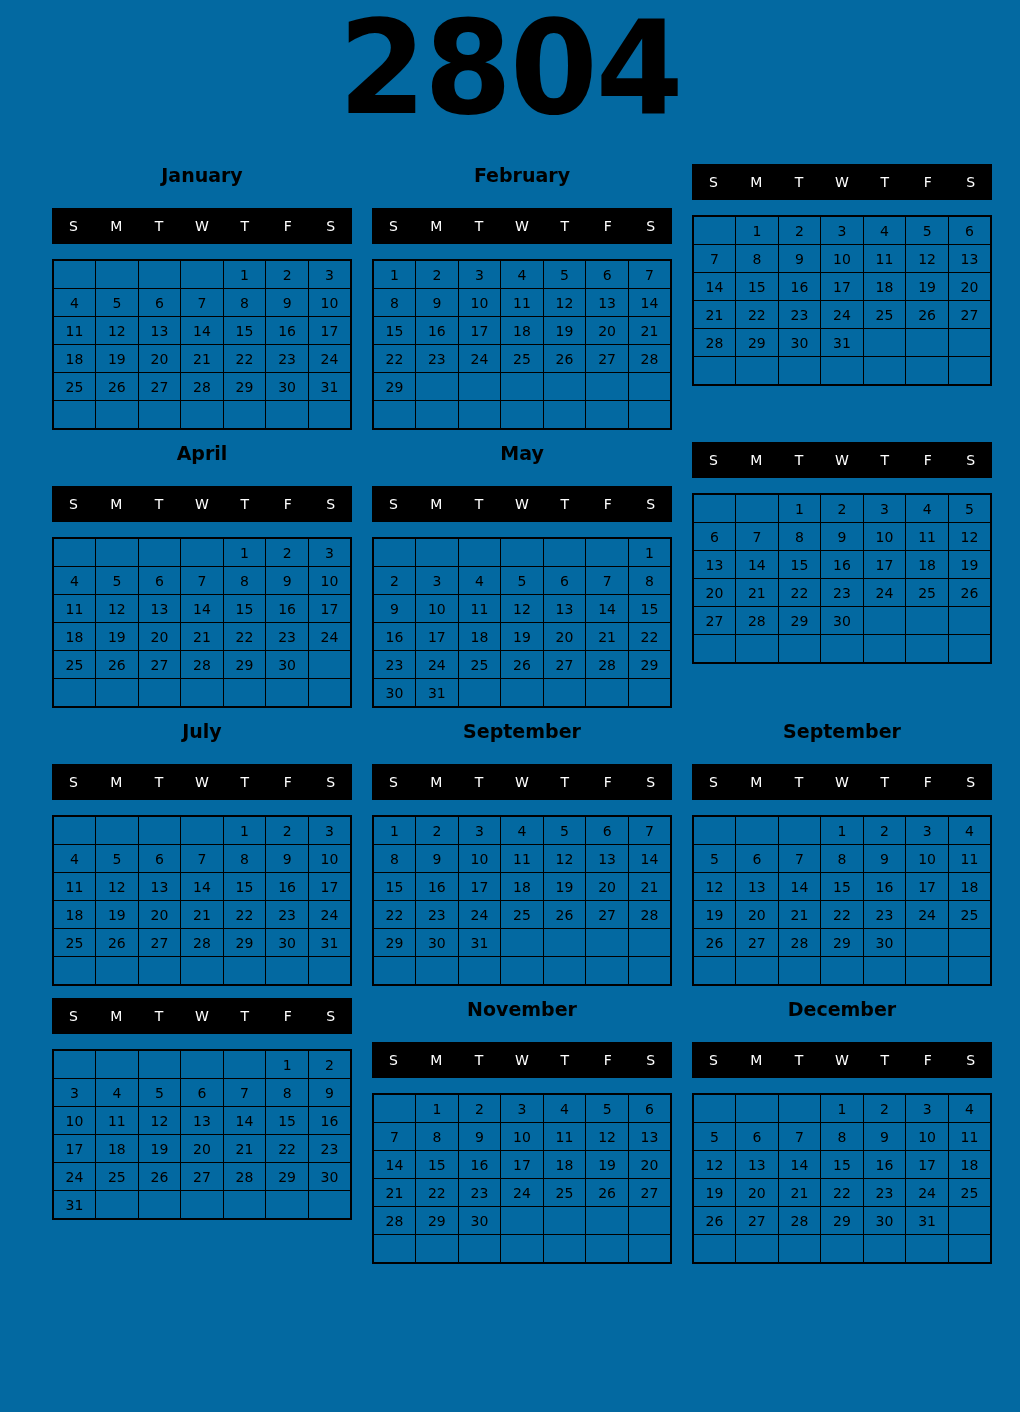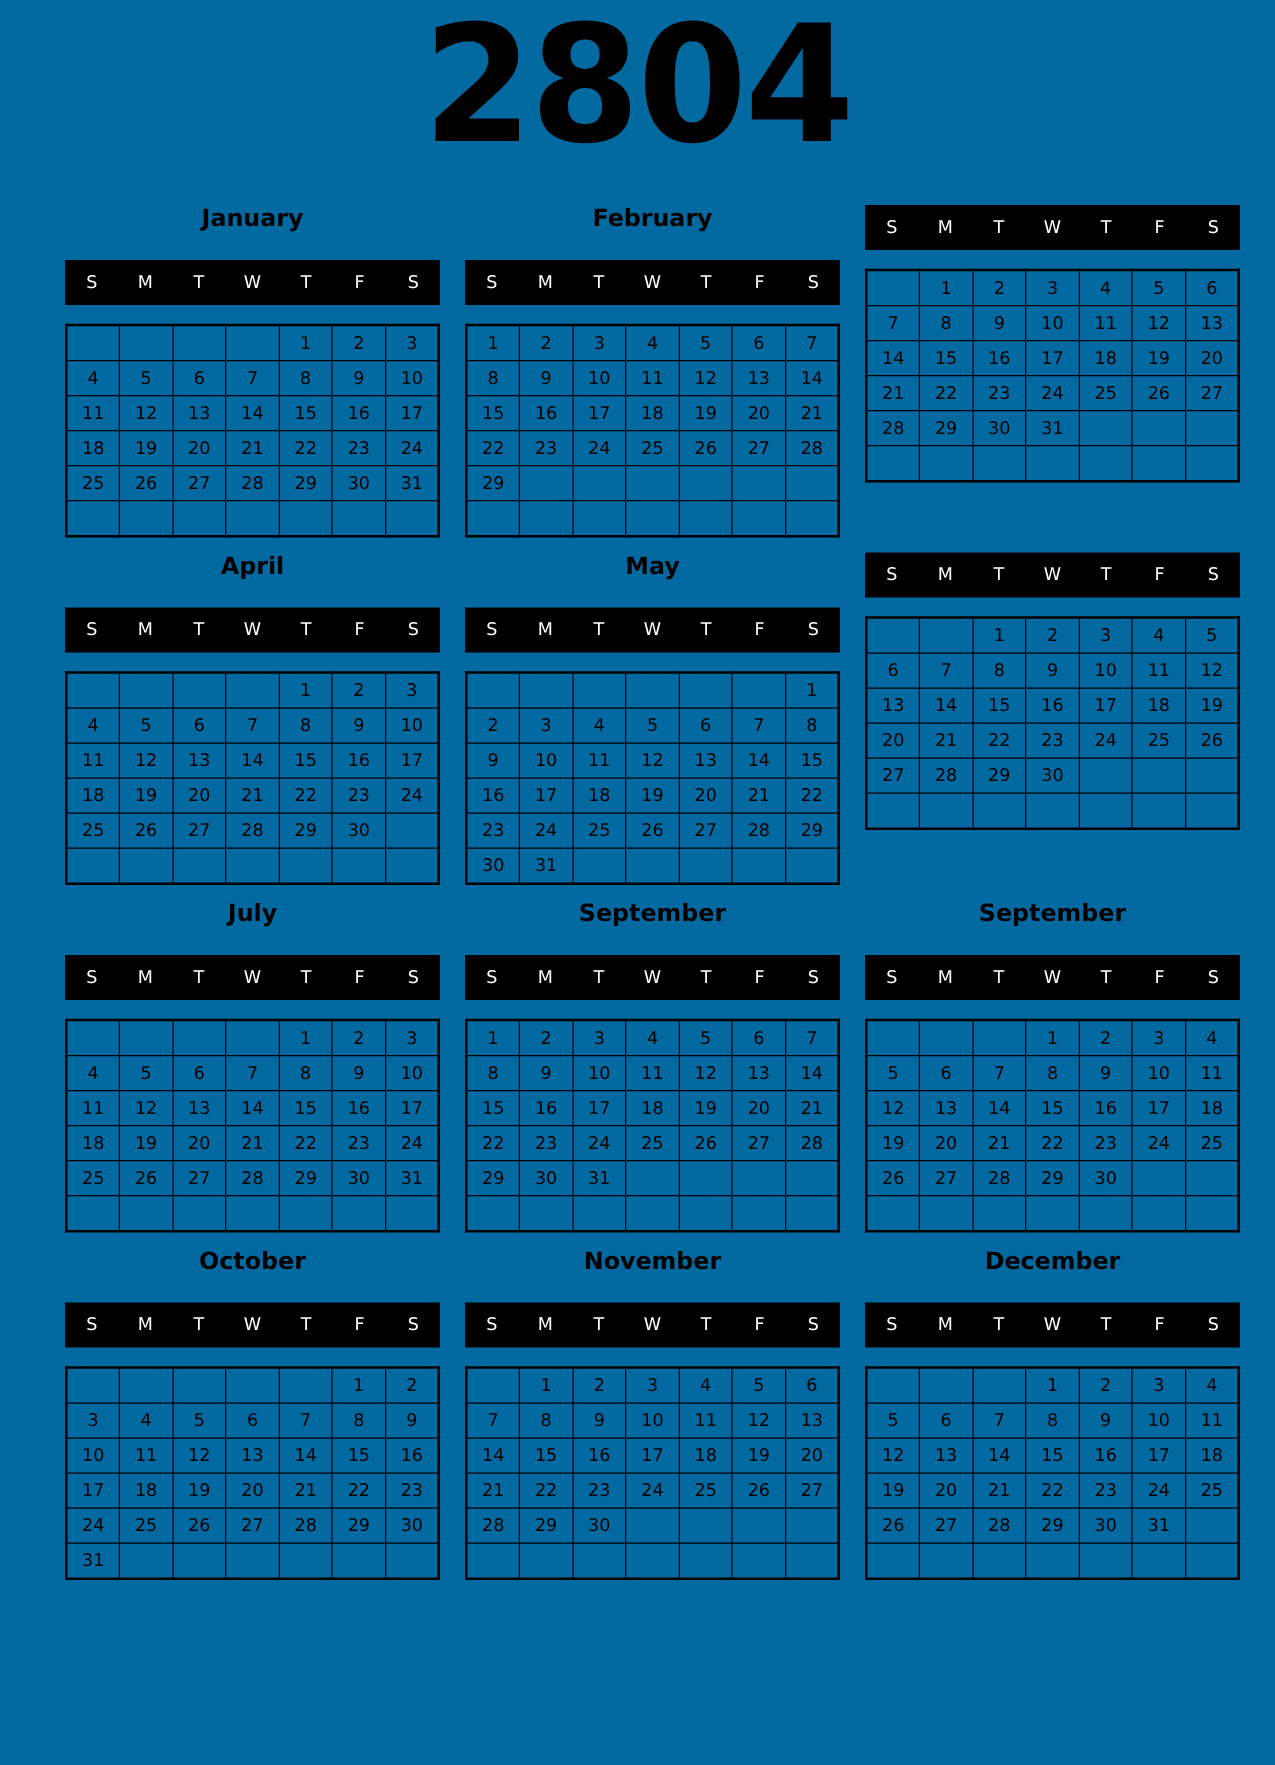--- a/index.html
+++ b/index.html
@@ -709,21 +709,20 @@
               <td></td>
               <td></td>
               <td></td>
               <td></td>
             </tr>
           </tbody>
     </table>
   </div>
 
   <div class="month">
-    <div class="month-name">October</div>
     <div class="day-header">
           <span class="dh-cell">S</span>
           <span class="dh-cell">M</span>
           <span class="dh-cell">T</span>
           <span class="dh-cell">W</span>
           <span class="dh-cell">T</span>
           <span class="dh-cell">F</span>
           <span class="dh-cell">S</span>
         </div>
     <table class="dates">

